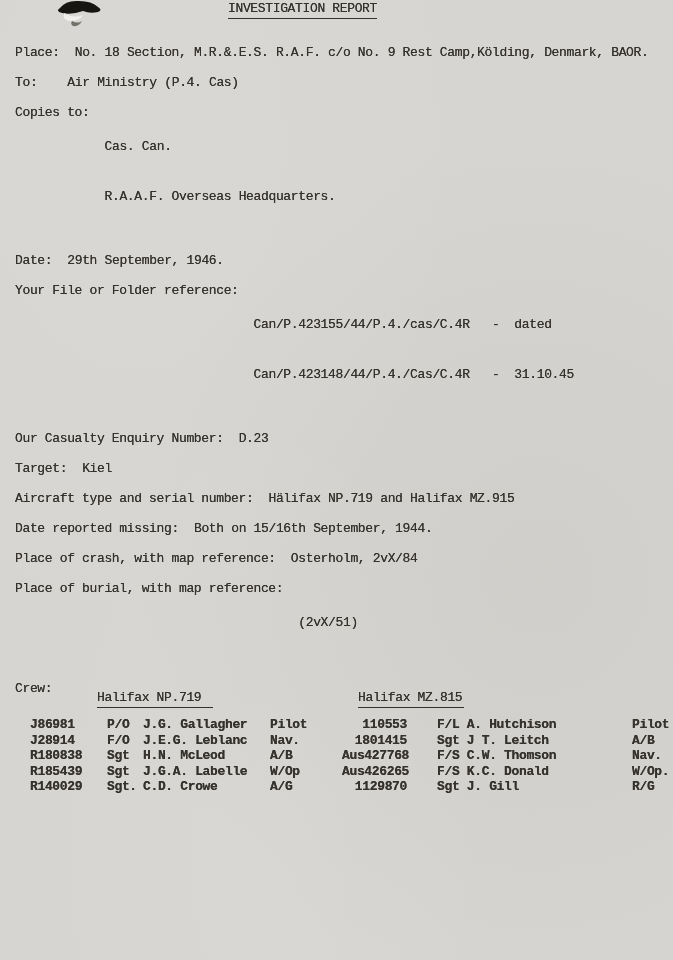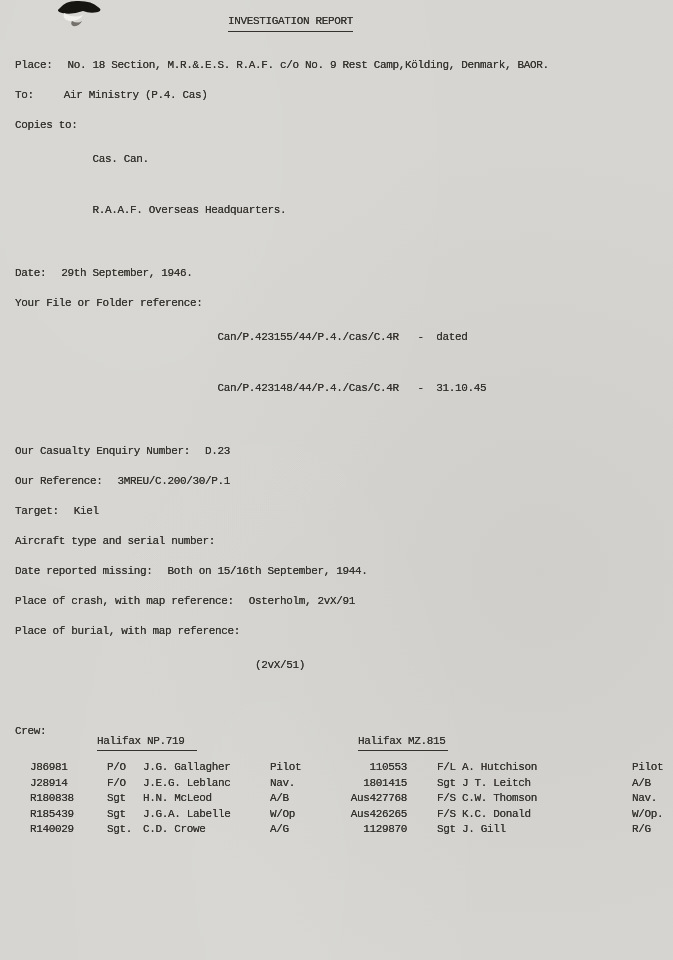--- a/index.html
+++ b/index.html
@@ -5,28 +5,28 @@
   html,body{margin:0;padding:0;}
   body{
     width:673px;height:960px;
     background:#c9c8c4;
     font-family:"Liberation Mono","DejaVu Sans Mono",monospace;
   }
   .paper{
     position:relative;
     width:673px;height:960px;
     box-sizing:border-box;
-    padding:13px 10px 0 15px;
+    padding:0 10px 0 15px;
     background:#d6d5d1;
     background-image:
       radial-gradient(ellipse at 20% 15%, rgba(255,255,255,0.06), transparent 50%),
       radial-gradient(ellipse at 80% 60%, rgba(120,118,112,0.07), transparent 55%),
       radial-gradient(ellipse at 40% 90%, rgba(255,255,255,0.05), transparent 45%);
     color:#35322d;
-    font-size:11px;
+    font-size:13px;
     letter-spacing:-0.35px;
     text-shadow:0 0 0.6px rgba(45,42,38,0.85);
     overflow:hidden;
   }
   .title-wrap{height:18px;margin-bottom:26px;}
   .title{
     display:inline-block;
     margin-left:213px;
     line-height:17px;
     border-bottom:1.6px solid #35322d;
@@ -46,20 +46,21 @@
     position:absolute;top:10px;line-height:16px;white-space:pre;
     border-bottom:1.6px solid #35322d;padding-bottom:1px;
   }
   .crew-col-h.left{left:82px;padding-right:12px;}
   .crew-col-h.right{left:343px;padding-right:2px;}
   .crew-table{margin-bottom:20px;}
   .crew-row{
     display:grid;
     grid-template-columns:15px 77px 36px 127px 72px 65px 30px 195px 1fr;
     line-height:15.5px;
+    font-weight:bold;
   }
   .crew-row .c{white-space:pre;}
   .crew-row .rnum{text-align:right;}
   .hole-mark{position:absolute;left:52px;top:0;}
 </style>
 </head>
 <body>
 
 <div class="paper">
 
@@ -102,43 +103,40 @@
       <div class="line">Can/P.423155/44/P.4./cas/C.4R   -  dated</div>
       <div class="line">Can/P.423148/44/P.4./Cas/C.4R   -  31.10.45</div>
     </div>
   </div>
 
   <div class="row">
     <span class="lbl">Our Casualty Enquiry Number:</span>
     <span class="val">D.23</span>
   </div>
 
-  <div class="row">
-    <span class="lbl">Our Reference:</span>
-    <span class="val">3MREU/C.200/30/P.1</span>
-  </div>
 
 
   <div class="row">
     <span class="lbl">Target:</span>
     <span class="val">Kiel</span>
   </div>
 
   <div class="row">
     <span class="lbl">Aircraft type and serial number:</span>
+    <span class="val">Hälifax NP.719 and Halifax MZ.915</span>
   </div>
 
   <div class="row">
     <span class="lbl">Date reported missing:</span>
     <span class="val">Both on 15/16th September, 1944.</span>
   </div>
 
   <div class="row">
     <span class="lbl">Place of crash, with map reference:</span>
-    <span class="val">Osterholm, 2vX/91</span>
+    <span class="val">Osterholm, 2vX/84</span>
   </div>
 
   <div class="row" style="margin-bottom:15px;">
     <span class="lbl">Place of burial, with map reference:</span>
     <div class="val multi">
       <div class="line val-right">(2vX/51)</div>
     </div>
   </div>
 
   <div class="crew-head">

